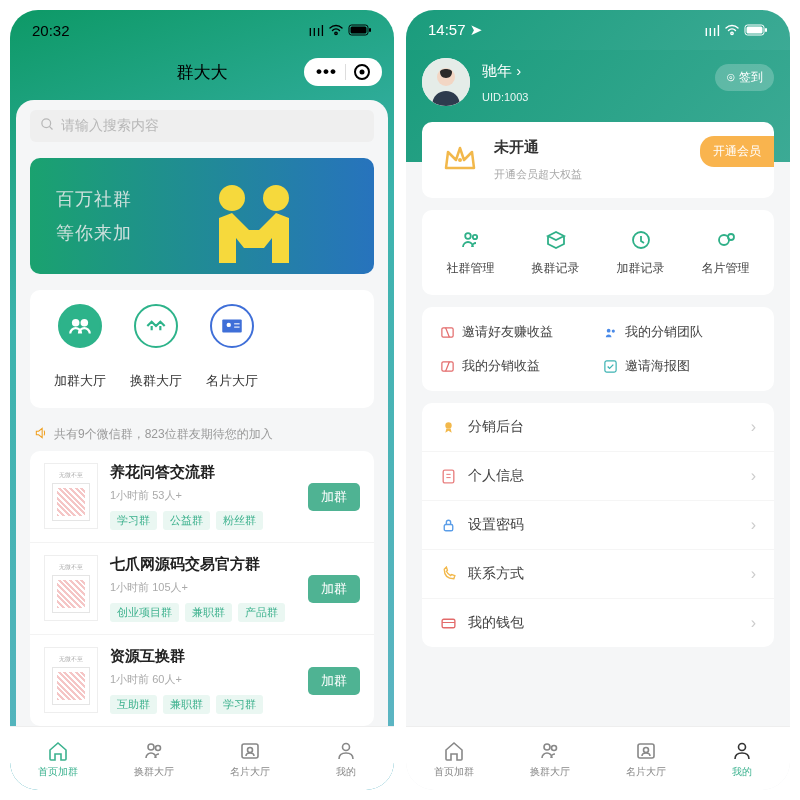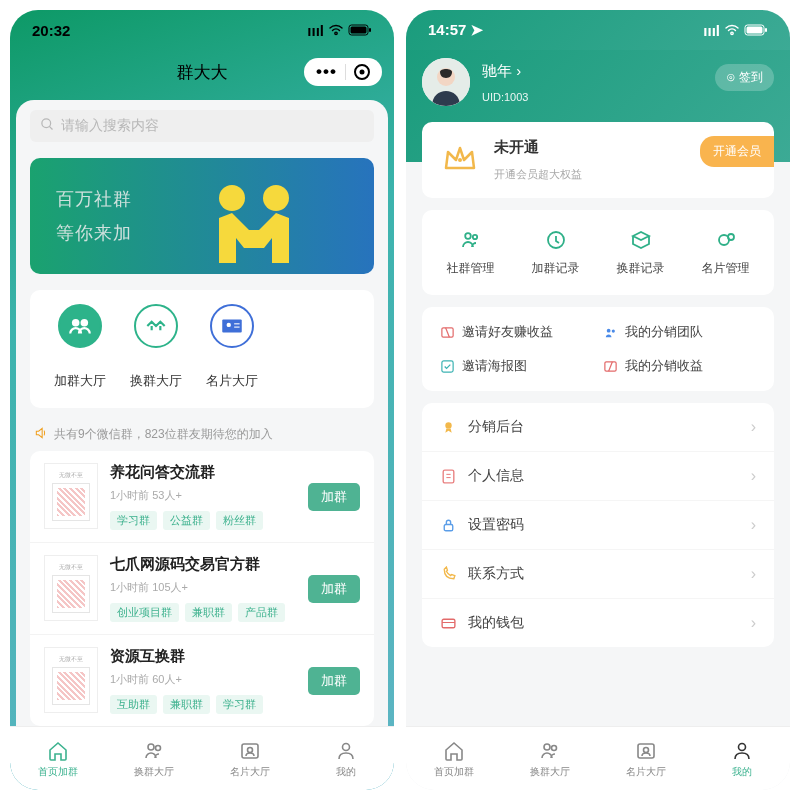--- a/index.html
+++ b/index.html
@@ -1,20 +1,20 @@
 <!DOCTYPE html>
 <html><head>
 <meta charset="utf-8">
 <style>
 *{margin:0;padding:0;box-sizing:border-box;font-family:-apple-system,"PingFang SC",sans-serif}
 body{display:flex;gap:12px;padding:10px;background:#fff}
 .phone{width:384px;height:780px;border-radius:28px;overflow:hidden;position:relative;background:#f5f6f7;display:flex;flex-direction:column}
 .phone-left{background:linear-gradient(160deg,#0d9966 0%,#3cb3ad 35%,#5fb5c5 100%)}
 .phone-right{background:#f5f6f7}
-.status-bar{height:40px;display:flex;align-items:center;justify-content:space-between;padding:0 22px;color:#000;font-size:15px;font-weight:700}
+.status-bar{height:40px;display:flex;align-items:center;justify-content:space-between;padding:0 22px;color:#000;font-size:15px;font-weight:400}
 .phone-right .status-bar{background:linear-gradient(135deg,#1a9c7c,#3caa95)}
 .status-right{display:flex;gap:4px;align-items:center}
 .header{height:44px;display:flex;align-items:center;justify-content:center;position:relative;color:#000;font-size:17px;font-weight:500}
 .phone-right .header{background:linear-gradient(135deg,#1a9c7c,#3caa95);color:#fff}
 .pill{position:absolute;right:12px;top:8px;width:78px;height:28px;border-radius:14px;background:#fff;display:flex;align-items:center;justify-content:center;gap:8px}
 .pill-dots{letter-spacing:1px;font-weight:700}
 .pill-target{width:16px;height:16px;border:2px solid #000;border-radius:50%;position:relative}
 .pill-target::after{content:"";width:5px;height:5px;background:#000;border-radius:50%;position:absolute;left:50%;top:50%;transform:translate(-50%,-50%)}
 .pill-div{width:1px;height:16px;background:#ddd}
 .content{flex:1;background:#f5f6f7;overflow:hidden;display:flex;flex-direction:column}
@@ -295,30 +295,30 @@
       <div class="svc">
           <svg viewBox="0 0 24 24" stroke="#2fb088" fill="none" stroke-width="1.8">
             <circle cx="9" cy="8" r="2.8"></circle>
             <circle cx="16" cy="9" r="2.2"></circle>
             <path d="M4 19c0-3 2.5-5 5-5s5 2 5 5M13 19c0-2.5 2-4 4-4"></path>
           </svg>
           <span>社群管理</span>
         </div>
       <div class="svc">
           <svg viewBox="0 0 24 24" stroke="#2fb088" fill="none" stroke-width="1.8">
+            <path d="M4 8l8-4 8 4-8 4-8-4zM4 8v8l8 4 8-4V8"></path>
+          </svg>
+          <span>换群记录</span>
+        </div>
+      <div class="svc">
+          <svg viewBox="0 0 24 24" stroke="#2fb088" fill="none" stroke-width="1.8">
             <circle cx="12" cy="12" r="8"></circle>
             <path d="M12 8v5l3 2"></path>
           </svg>
           <span>加群记录</span>
-        </div>
-      <div class="svc">
-          <svg viewBox="0 0 24 24" stroke="#2fb088" fill="none" stroke-width="1.8">
-            <path d="M4 8l8-4 8 4-8 4-8-4zM4 8v8l8 4 8-4V8"></path>
-          </svg>
-          <span>换群记录</span>
         </div>
       <div class="svc">
           <svg viewBox="0 0 24 24" stroke="#2fb088" fill="none" stroke-width="1.8">
             <circle cx="10" cy="12" r="5"></circle>
             <circle cx="17" cy="9" r="3"></circle>
           </svg>
           <span>名片管理</span>
         </div>
     </div>
   </div>
@@ -339,34 +339,34 @@
               <circle cx="6" cy="6" r="2" fill="#4a8ae8"></circle>
               <circle cx="11" cy="6.5" r="1.7" fill="#4a8ae8"></circle>
               <path d="M3 13c0-2 1.5-3 3-3s3 1 3 3" fill="#4a8ae8"></path>
             </svg>
           </span>
           <span>我的分销团队</span>
         </div>
       <div class="lnk">
           <span class="ic">
             <svg viewBox="0 0 16 16">
-              <rect x="2" y="2" width="12" height="12" rx="2" stroke="#3db3b3" fill="none" stroke-width="1.3"></rect>
-              <path d="M5 8l2 2 4-4" stroke="#3db3b3" fill="none" stroke-width="1.5"></path>
-            </svg>
-          </span>
-          <span>邀请海报图</span>
+              <rect x="2" y="3" width="12" height="10" rx="1.5" stroke="#e36b6b" fill="none" stroke-width="1.3"></rect>
+              <path d="M10 3l-4 10" stroke="#e36b6b" stroke-width="1.3"></path>
+            </svg>
+          </span>
+          <span>我的分销收益</span>
         </div>
       <div class="lnk">
           <span class="ic">
             <svg viewBox="0 0 16 16">
-              <rect x="2" y="3" width="12" height="10" rx="1.5" stroke="#e36b6b" fill="none" stroke-width="1.3"></rect>
-              <path d="M10 3l-4 10" stroke="#e36b6b" stroke-width="1.3"></path>
-            </svg>
-          </span>
-          <span>我的分销收益</span>
+              <rect x="2" y="2" width="12" height="12" rx="2" stroke="#3db3b3" fill="none" stroke-width="1.3"></rect>
+              <path d="M5 8l2 2 4-4" stroke="#3db3b3" fill="none" stroke-width="1.5"></path>
+            </svg>
+          </span>
+          <span>邀请海报图</span>
         </div>
     </div>
   </div>
   <div class="menu-card menu-list">
     <div class="row">
         <span class="ic">
           <svg viewBox="0 0 16 16">
             <circle cx="8" cy="6" r="3" fill="#f2b84b"></circle>
             <path d="M6 9l-1 4 3-2 3 2-1-4" fill="#f2b84b"></path>
           </svg>

